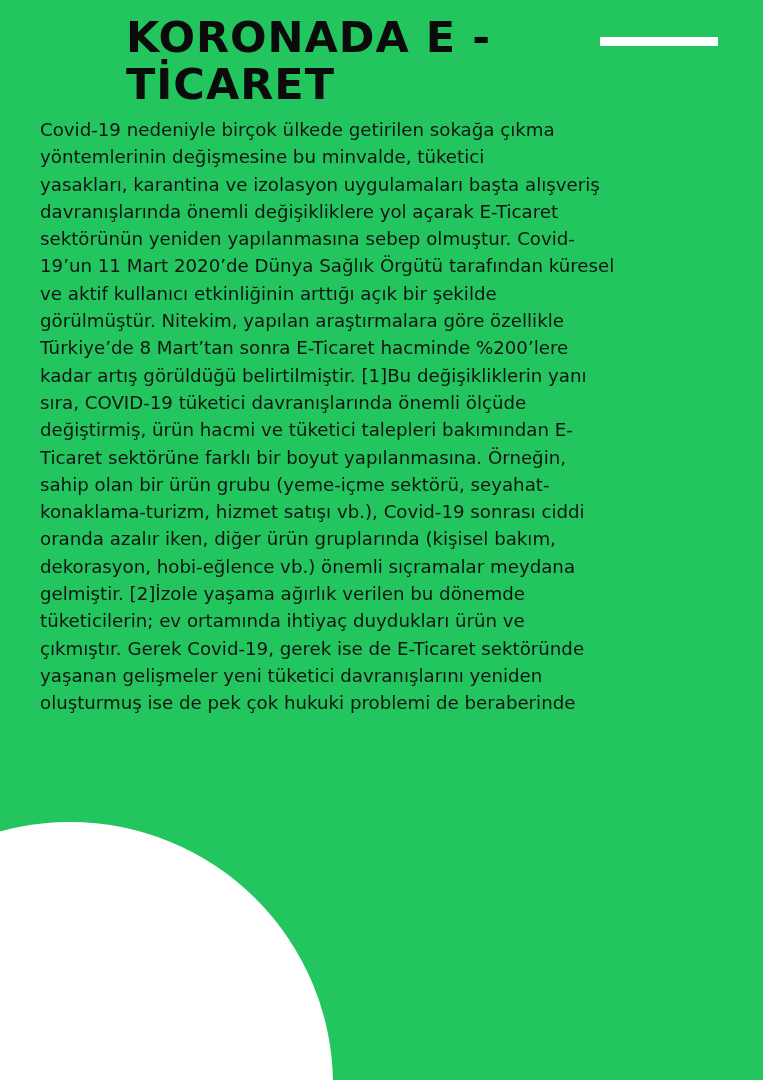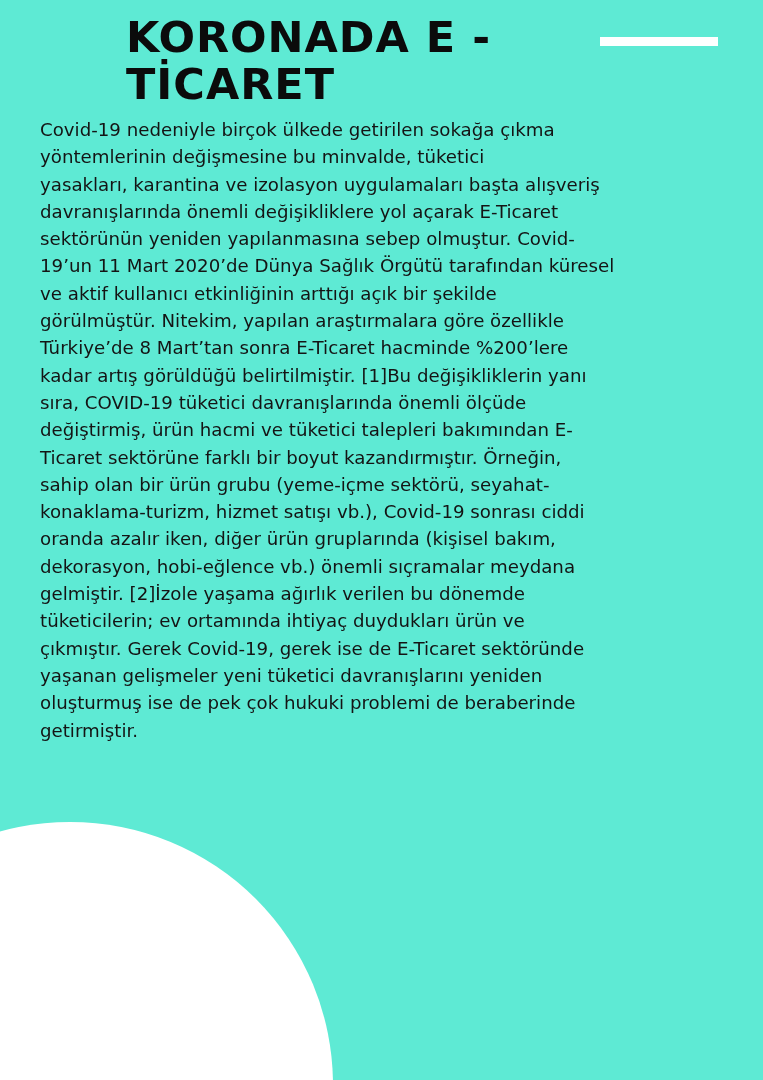--- a/index.html
+++ b/index.html
@@ -13,21 +13,21 @@
       position: relative;
       background: #FDDD2C;
       font-family: "DejaVu Sans", "Liberation Sans", sans-serif;
       color: #111111;
     }
     .page {
       position: absolute;
       left: 0; top: 0;
       width: 763px;
       height: 1080px;
-      background: #5eead4;
+      background: #22c55e;
       overflow: hidden;
     }
     .circle {
       position: absolute;
       left: -193px;
       top: 822px;
       width: 526px;
       height: 526px;
       border-radius: 50%;
       background: #FFFFFF;
@@ -91,26 +91,25 @@
     <span class="bline">yasakları, karantina ve izolasyon uygulamaları başta alışveriş</span>
     <span class="bline">davranışlarında önemli değişikliklere yol açarak E-Ticaret</span>
     <span class="bline">sektörünün yeniden yapılanmasına sebep olmuştur. Covid-</span>
     <span class="bline">19’un 11 Mart 2020’de Dünya Sağlık Örgütü tarafından küresel</span>
     <span class="bline">ve aktif kullanıcı etkinliğinin arttığı açık bir şekilde</span>
     <span class="bline">görülmüştür. Nitekim, yapılan araştırmalara göre özellikle</span>
     <span class="bline">Türkiye’de 8 Mart’tan sonra E-Ticaret hacminde %200’lere</span>
     <span class="bline">kadar artış görüldüğü belirtilmiştir. [1]Bu değişikliklerin yanı</span>
     <span class="bline">sıra, COVID-19 tüketici davranışlarında önemli ölçüde</span>
     <span class="bline">değiştirmiş, ürün hacmi ve tüketici talepleri bakımından E-</span>
-    <span class="bline">Ticaret sektörüne farklı bir boyut kazandırmıştır. Örneğin,</span>
+    <span class="bline">Ticaret sektörüne farklı bir boyut yapılanmasına. Örneğin,</span>
     <span class="bline">sahip olan bir ürün grubu (yeme-içme sektörü, seyahat-</span>
     <span class="bline">konaklama-turizm, hizmet satışı vb.), Covid-19 sonrası ciddi</span>
     <span class="bline">oranda azalır iken, diğer ürün gruplarında (kişisel bakım,</span>
     <span class="bline">dekorasyon, hobi-eğlence vb.) önemli sıçramalar meydana</span>
     <span class="bline">gelmiştir. [2]İzole yaşama ağırlık verilen bu dönemde</span>
     <span class="bline">tüketicilerin; ev ortamında ihtiyaç duydukları ürün ve</span>
     <span class="bline">çıkmıştır. Gerek Covid-19, gerek ise de E-Ticaret sektöründe</span>
     <span class="bline">yaşanan gelişmeler yeni tüketici davranışlarını yeniden</span>
     <span class="bline">oluşturmuş ise de pek çok hukuki problemi de beraberinde</span>
-    <span class="bline">getirmiştir.</span>
   </div>
 
 </div>
 
 </body></html>

